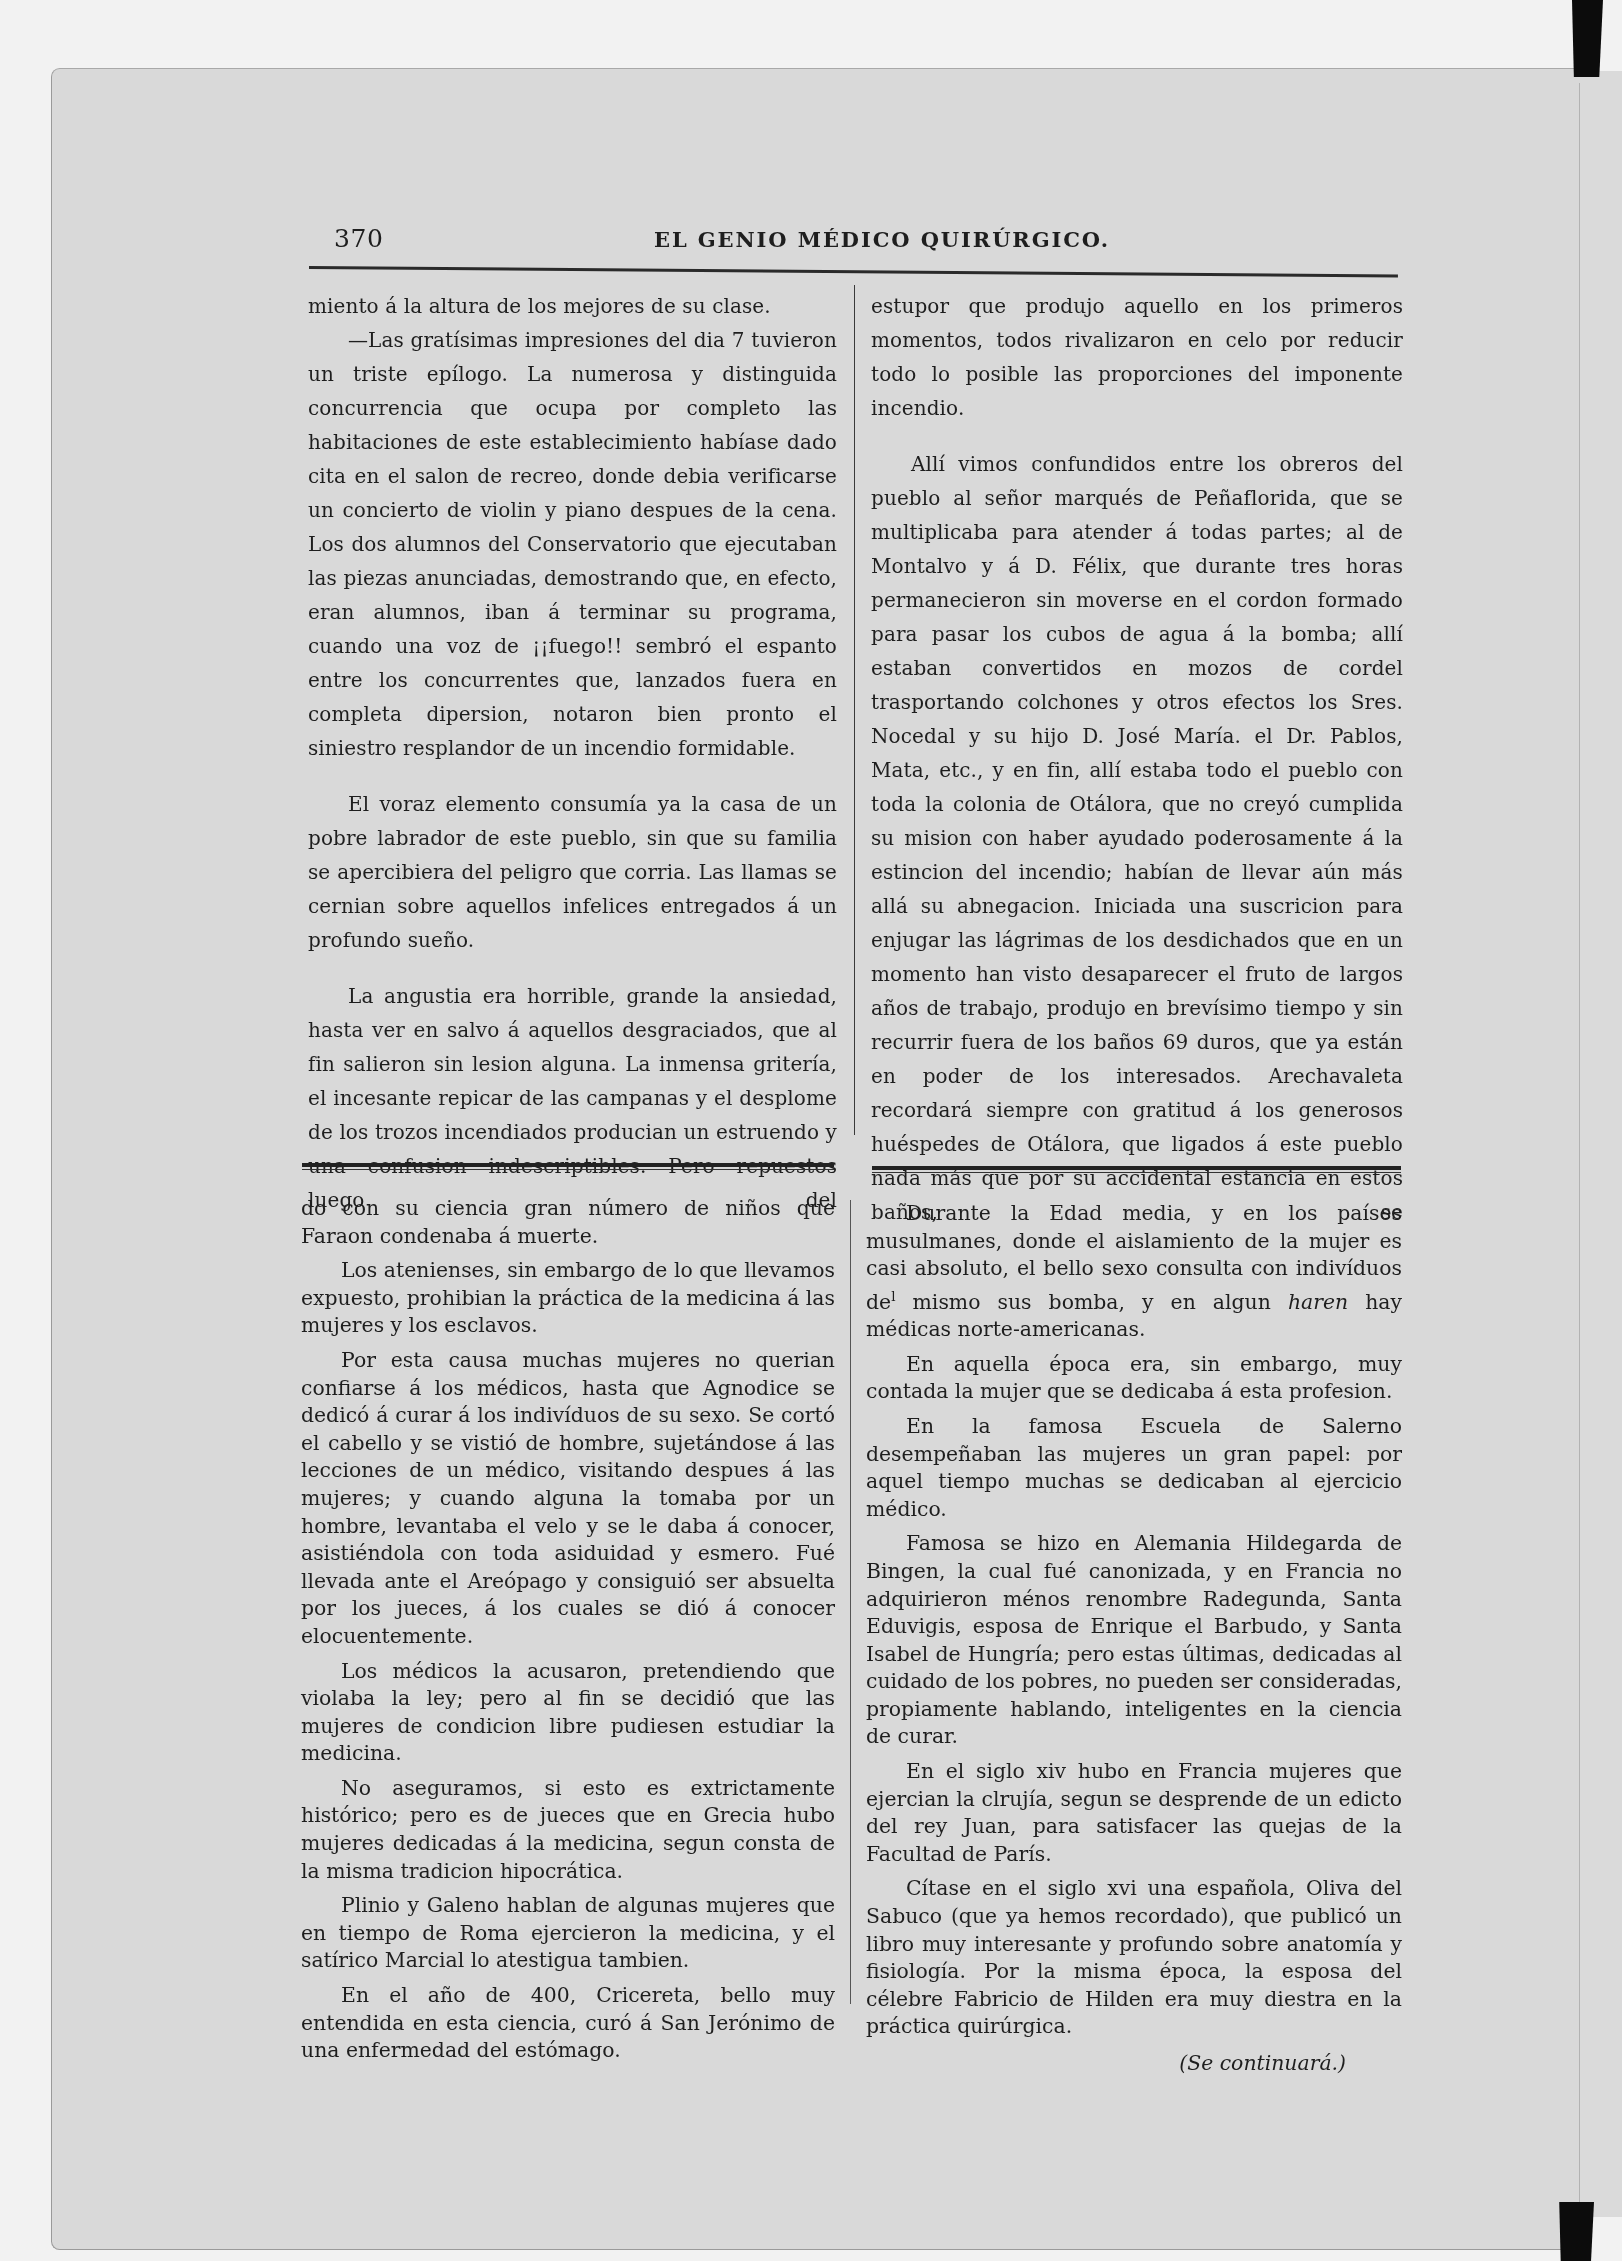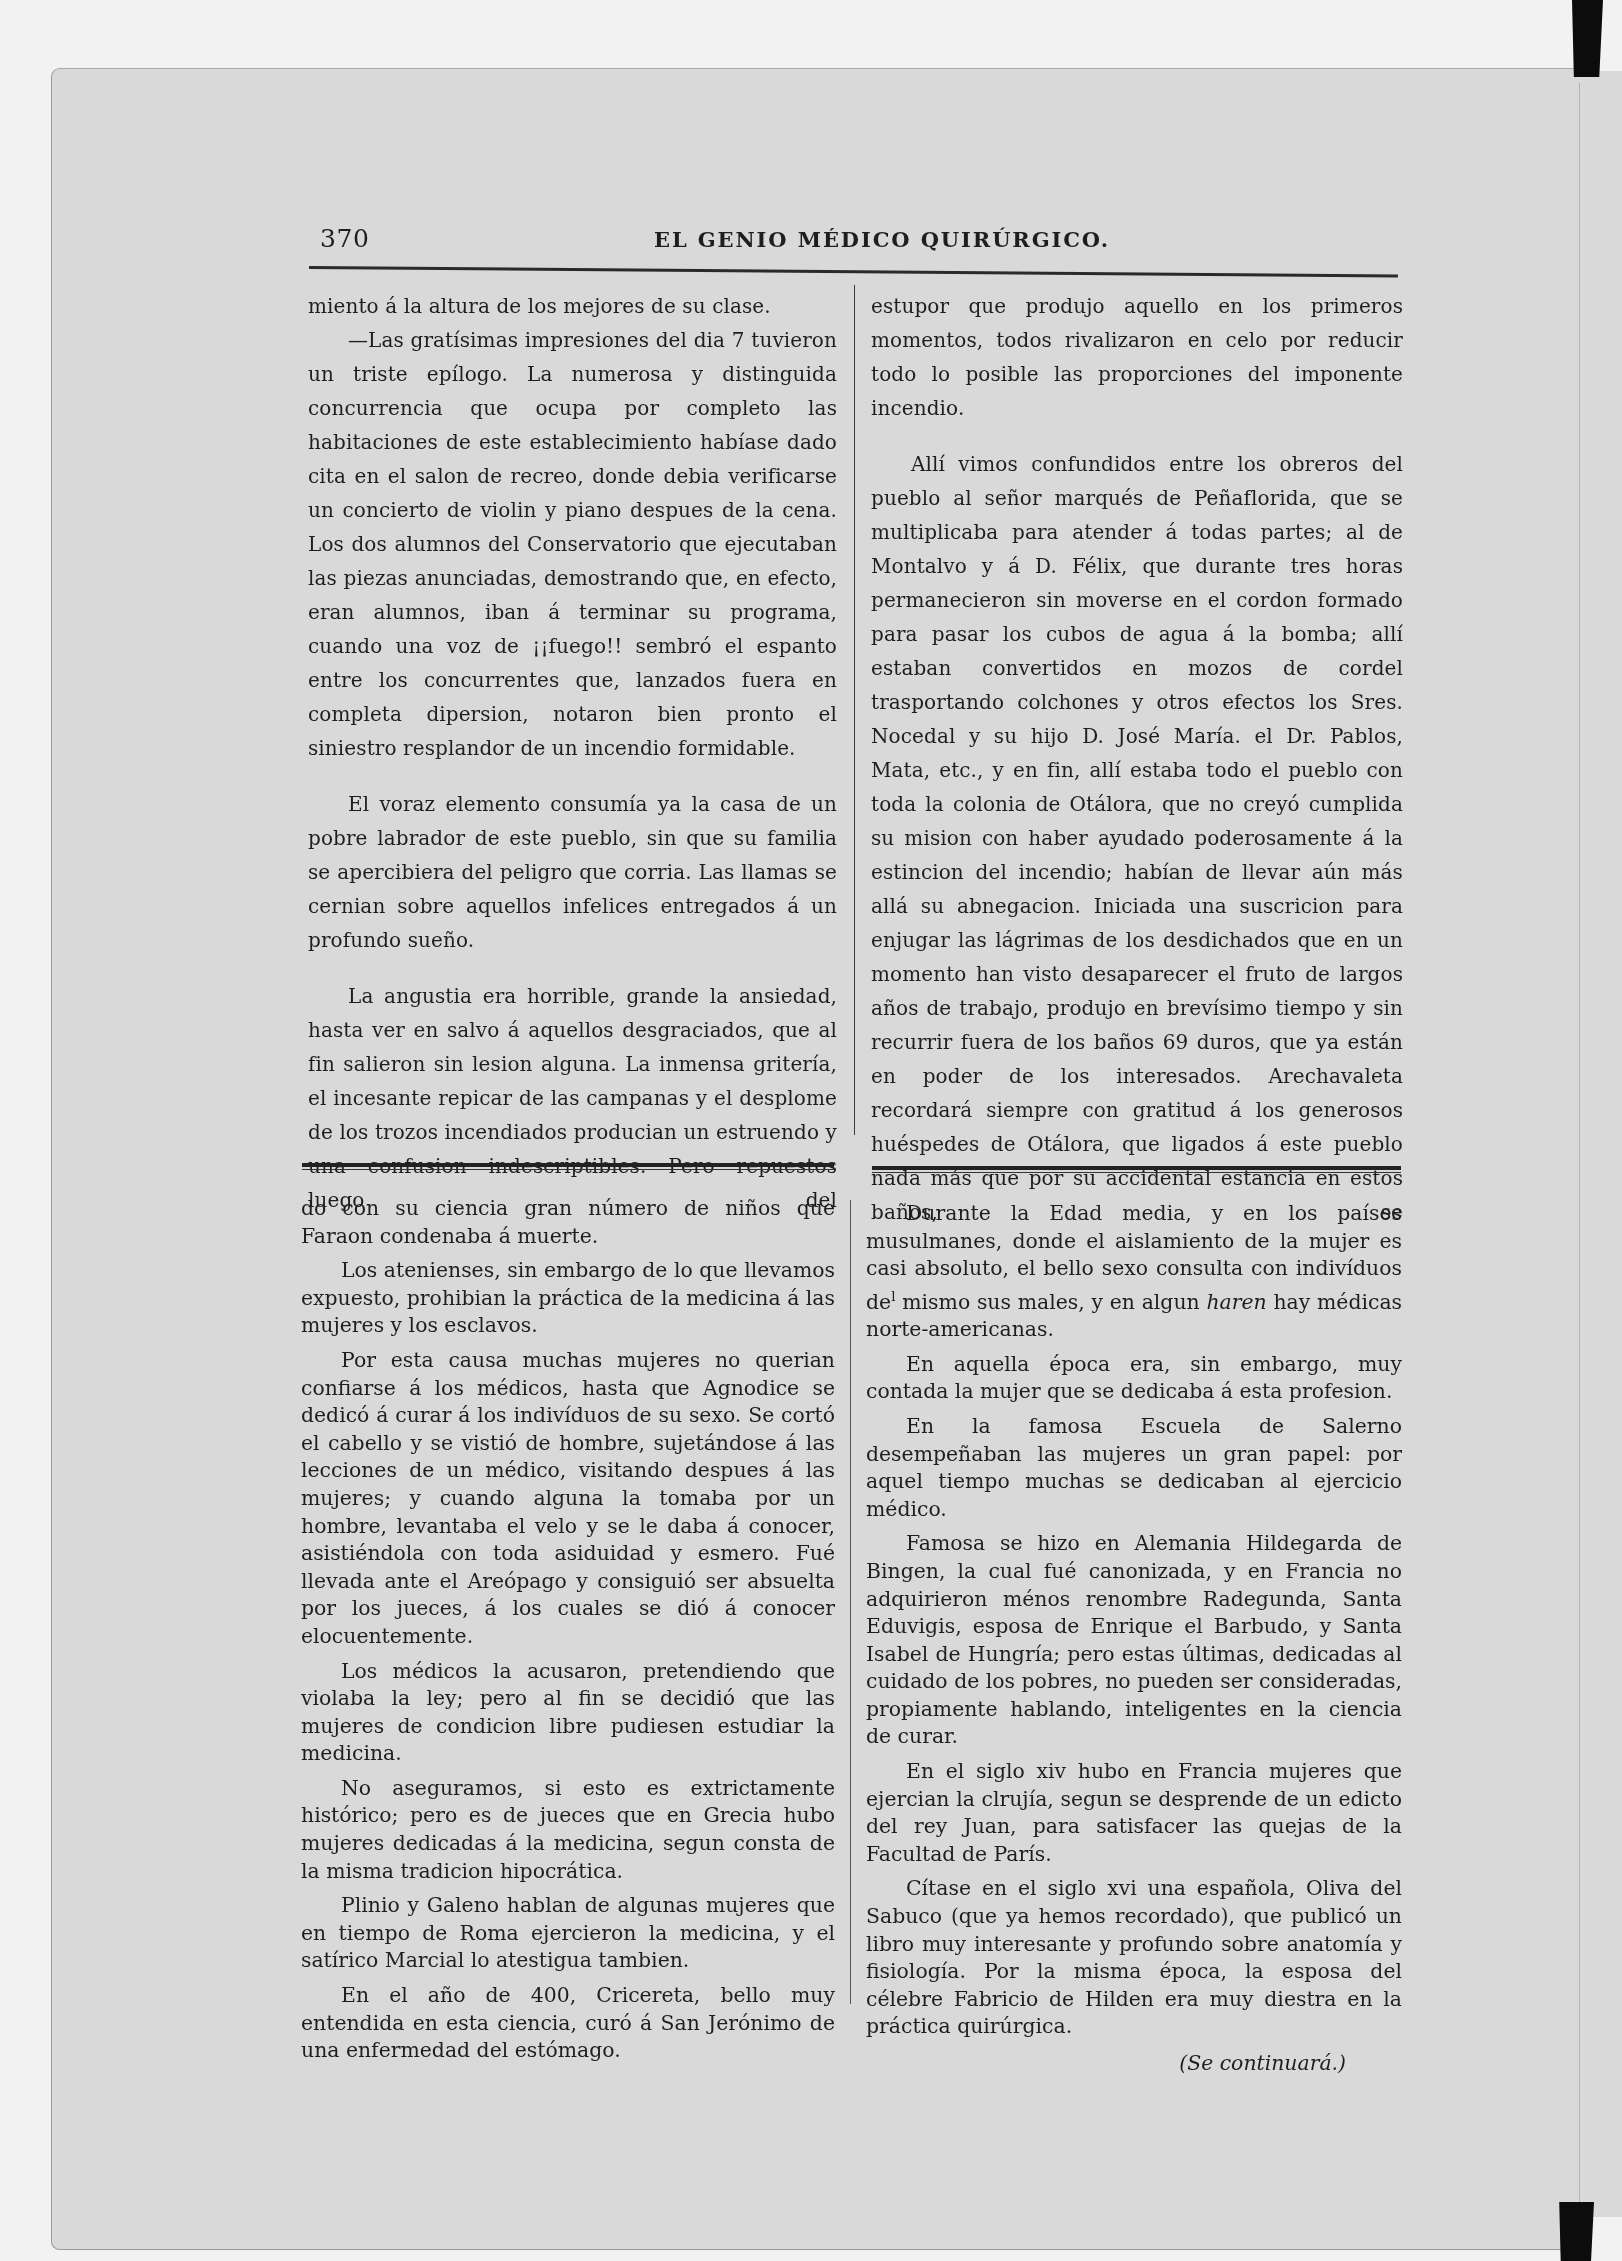--- a/index.html
+++ b/index.html
@@ -15,21 +15,21 @@
     background: #d9d9d9;
     border-left: 1.2px solid #9a9a9a; border-top: 1.2px solid #a8a8a8; border-bottom: 1.2px solid #9a9a9a;
     border-radius: 8.7px 0 0 8.7px;
   }
   .spine-top { position: absolute; left: 1572px; top: 0; width: 31px; height: 77px; background: #0c0c0c; clip-path: polygon(0 0,100% 0,88% 100%,6% 100%); }
   .spine-bottom { position: absolute; left: 1557px; top: 2202px; width: 37px; height: 59px; background: #0c0c0c; clip-path: polygon(6% 0,100% 0,92% 100%,10% 100%); }
   .fold { position: absolute; left: 1579px; top: 83px; width: 1.2px; height: 2128px; background: #b3b3b3; }
   .right-strip { position: absolute; left: 1580px; top: 71px; width: 43px; height: 2146px; background: #dadada; }
 
   .running-head { position: absolute; top: 224px; left: 0; width: 1623px; height: 37px; }
-  .folio { position: absolute; left: 320px; top: 0; font-size: 25px; letter-spacing: 0.6px; }
+  .folio { position: absolute; left: 334px; top: 0; font-size: 25px; letter-spacing: 0.6px; }
   .journal-title { position: absolute; left: 654px; top: 2.5px; font-size: 21px; letter-spacing: 1.9px; font-weight: bold; }
   .head-rule { position: absolute; left: 309px; top: 266px; width: 1089px; height: 2.5px; background: #2a2a2a; transform: rotate(0.45deg); transform-origin: left; }
 
   .col { position: absolute; text-align: justify; }
   .col p { margin: 0; }
   .col .ind { text-indent: 40px; }
   .col.top { font-size: 20px; line-height: 34px; letter-spacing: 0.1px; }
   .col.bot { font-size: 20.4px; line-height: 27.6px; }
   .col.top .pgap { margin-top: 22px; }
   .col.bot .pgap { margin-top: 7px; }
@@ -94,21 +94,21 @@
   <p>do con su ciencia gran número de niños que Faraon condenaba á muerte.</p>
   <p class="ind pgap">Los atenienses, sin embargo de lo que llevamos expuesto, prohibian la práctica de la medicina á las mujeres y los esclavos.</p>
   <p class="ind pgap">Por esta causa muchas mujeres no querian confiarse á los médicos, hasta que Agnodice se dedicó á curar á los indivíduos de su sexo. Se cortó el cabello y se vistió de hombre, sujetándose á las lecciones de un médico, visitando despues á las mujeres; y cuando alguna la tomaba por un hombre, levantaba el velo y se le daba á conocer, asistiéndola con toda asiduidad y esmero. Fué llevada ante el Areópago y consiguió ser absuelta por los jueces, á los cuales se dió á conocer elocuentemente.</p>
   <p class="ind pgap">Los médicos la acusaron, pretendiendo que violaba la ley; pero al fin se decidió que las mujeres de condicion libre pudiesen estudiar la medicina.</p>
   <p class="ind pgap">No aseguramos, si esto es extrictamente histórico; pero es de jueces que en Grecia hubo mujeres dedicadas á la medicina, segun consta de la misma tradicion hipocrática.</p>
   <p class="ind pgap">Plinio y Galeno hablan de algunas mujeres que en tiempo de Roma ejercieron la medicina, y el satírico Marcial lo atestigua tambien.</p>
   <p class="ind pgap">En el año de 400, Cricereta, bello muy entendida en esta ciencia, curó á San Jerónimo de una enfermedad del estómago.</p>
 </div>
 <div class="vrule vr-bot"></div>
 <div class="col bot br">
-  <p class="ind"><span>Durante la Edad media, y en los países musulmanes, donde el aislamiento de la mujer es casi absoluto, el bello sexo consulta con indivíduos de</span><sup>l</sup><span> mismo sus males, y en algun </span><span class="italic">haren</span><span> hay médicas norte-americanas.</span></p>
+  <p class="ind"><span>Durante la Edad media, y en los países musulmanes, donde el aislamiento de la mujer es casi absoluto, el bello sexo consulta con indivíduos de</span><sup>l</sup><span> mismo sus bomba, y en algun </span><span class="italic">haren</span><span> hay médicas norte-americanas.</span></p>
   <p class="ind pgap">En aquella época era, sin embargo, muy contada la mujer que se dedicaba á esta profesion.</p>
   <p class="ind pgap">En la famosa Escuela de Salerno desempeñaban las mujeres un gran papel: por aquel tiempo muchas se dedicaban al ejercicio médico.</p>
   <p class="ind pgap">Famosa se hizo en Alemania Hildegarda de Bingen, la cual fué canonizada, y en Francia no adquirieron ménos renombre Radegunda, Santa Eduvigis, esposa de Enrique el Barbudo, y Santa Isabel de Hungría; pero estas últimas, dedicadas al cuidado de los pobres, no pueden ser consideradas, propiamente hablando, inteligentes en la ciencia de curar.</p>
   <p class="ind pgap">En el siglo xiv hubo en Francia mujeres que ejercian la clrujía, segun se desprende de un edicto del rey Juan, para satisfacer las quejas de la Facultad de París.</p>
   <p class="ind pgap">Cítase en el siglo xvi una española, Oliva del Sabuco (que ya hemos recordado), que publicó un libro muy interesante y profundo sobre anatomía y fisiología. Por la misma época, la esposa del célebre Fabricio de Hilden era muy diestra en la práctica quirúrgica.</p>
   <p class="continued">(Se continuará.)</p>
 </div>
 
 
 </body></html>

